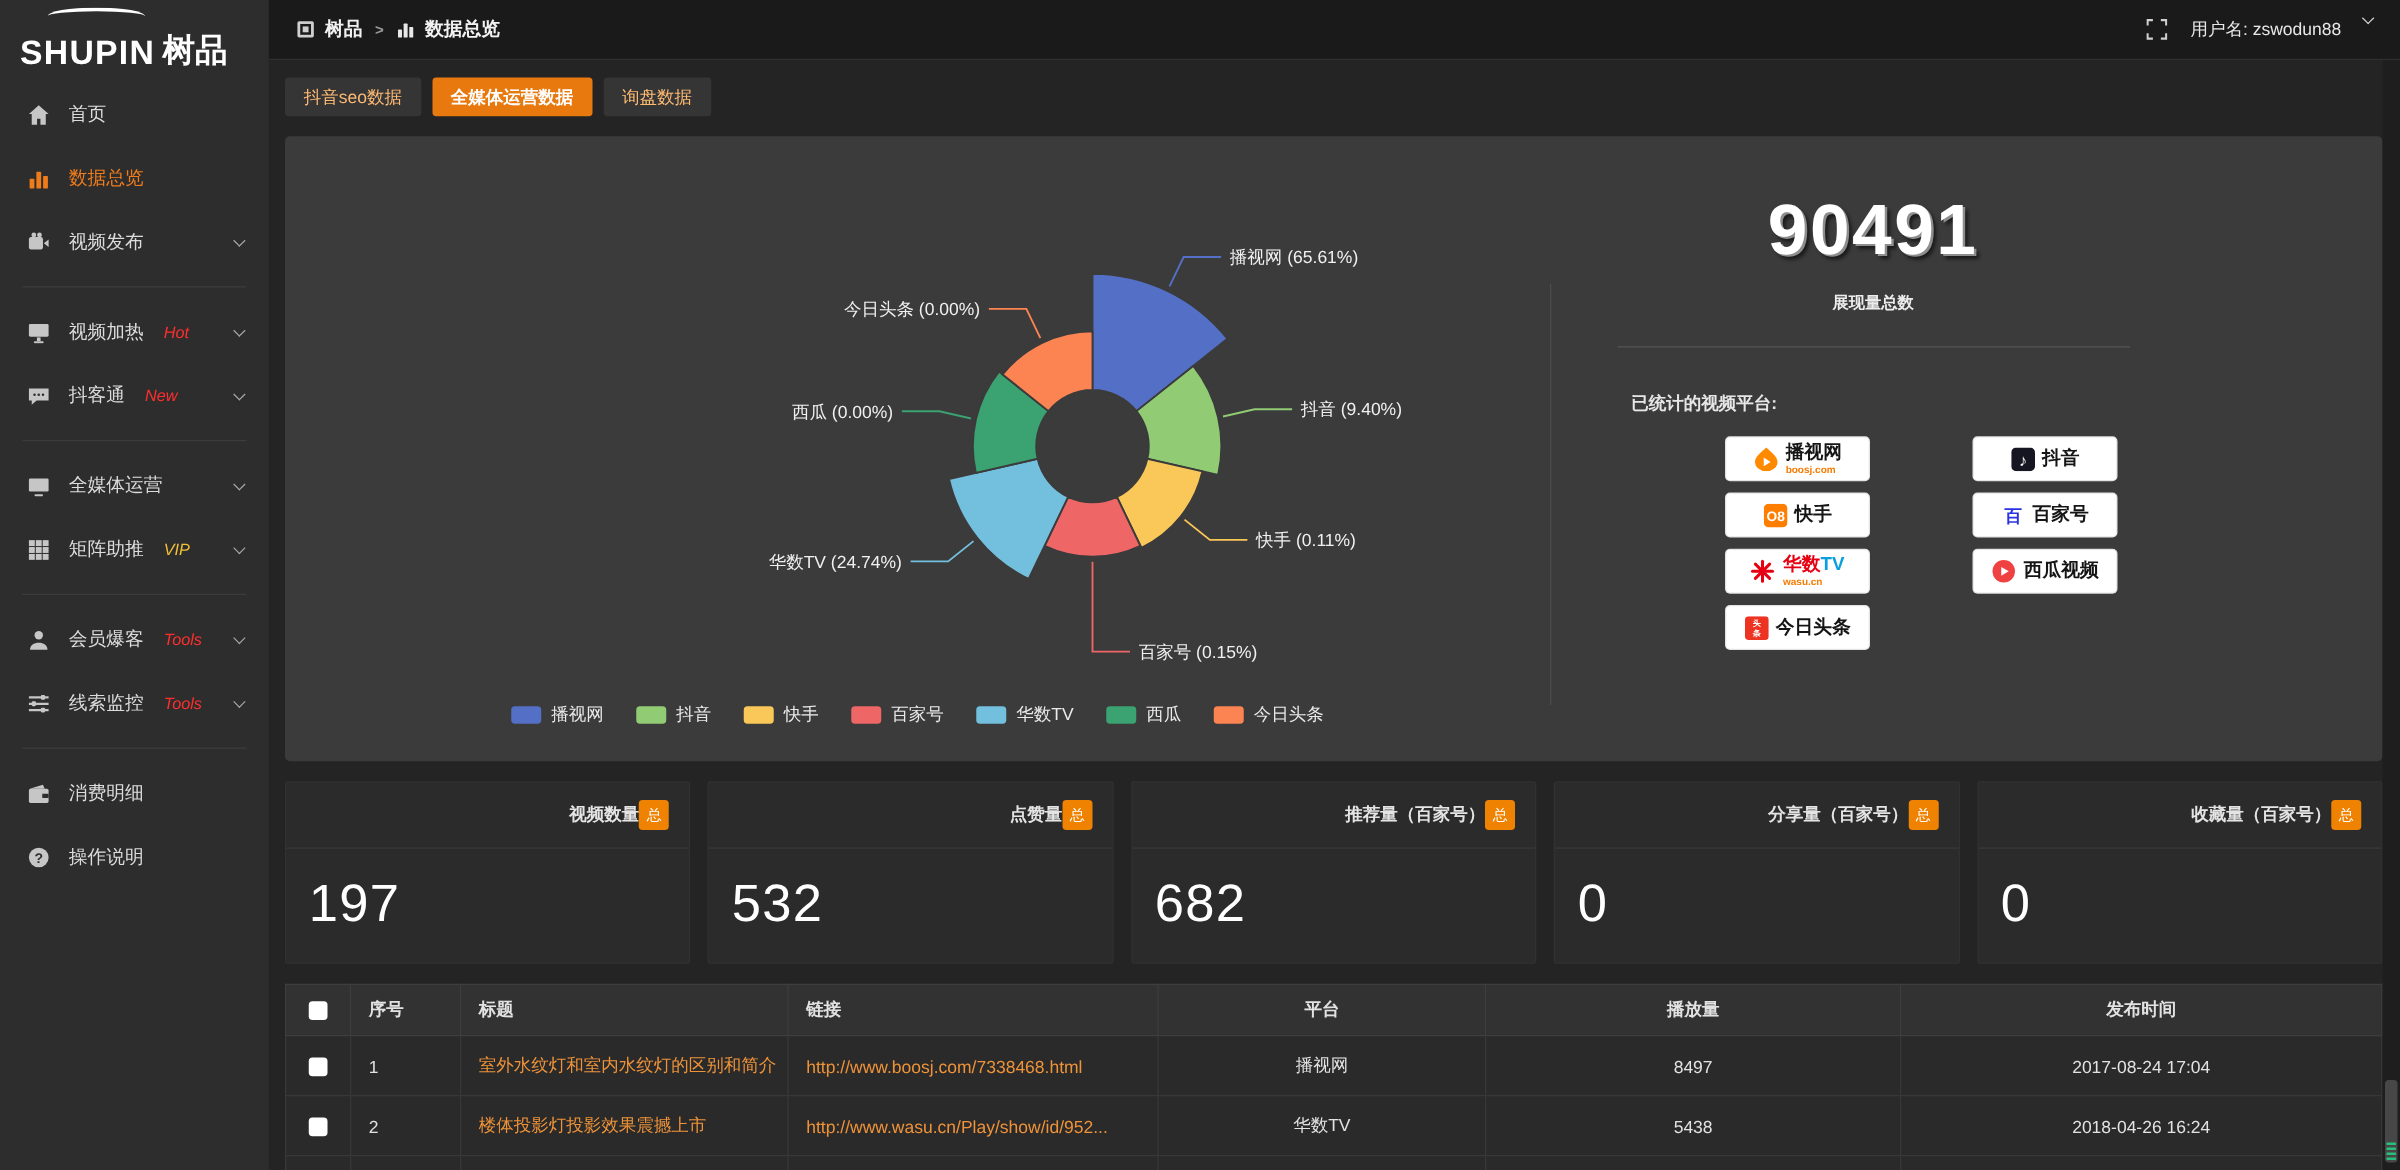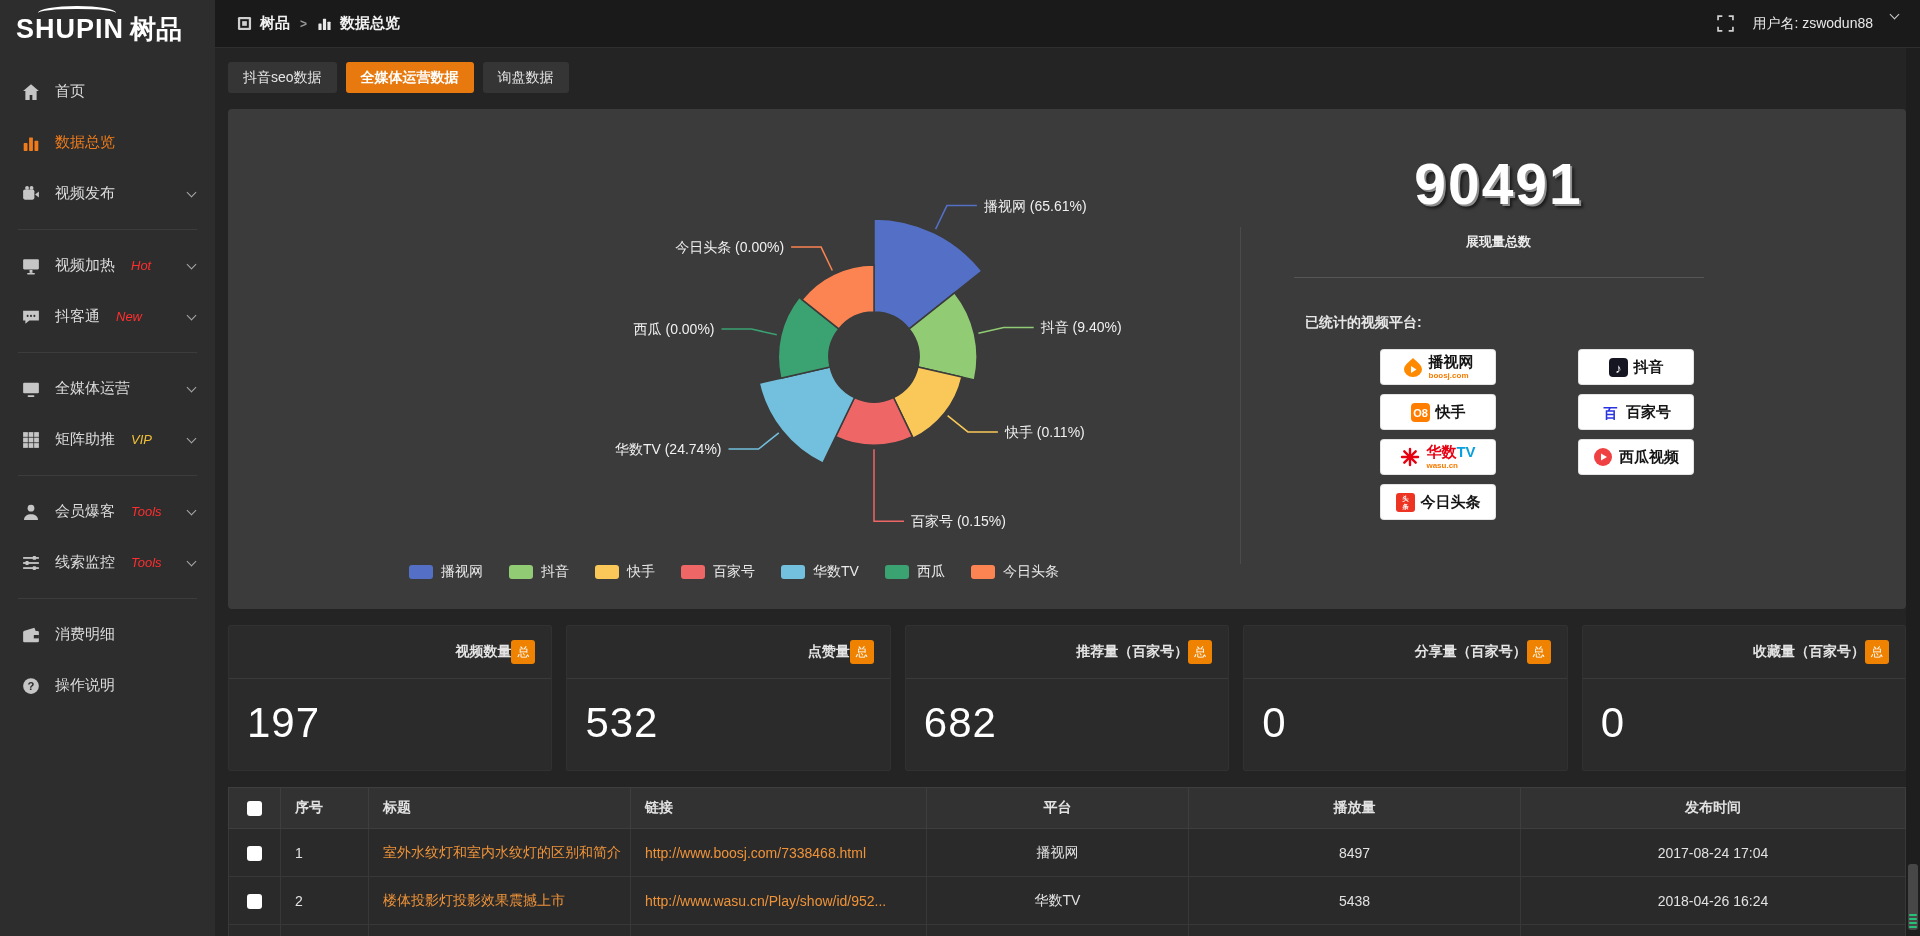--- a/index.html
+++ b/index.html
@@ -11,38 +11,38 @@
   .crumb{display:flex;align-items:center;gap:8px;font-size:15px;font-weight:bold;color:#f2f2f2}
   .crumb .mi{width:15px;height:15px}
   .crumb-sep{color:#9a9a9a;font-size:12px;margin:0 2px}
   .top-right{margin-left:auto;display:flex;align-items:flex-start;gap:18px}
   .fs-icon{width:17px;height:17px;cursor:pointer}
   .username{font-size:14px;color:#e8e8e8;cursor:pointer}
   .chev-sm{width:7px;height:7px;border-right:1.6px solid #cfcfcf;border-bottom:1.6px solid #cfcfcf;transform:rotate(45deg);margin-top:-4px}
 
   
   .sidebar{position:absolute;left:0;top:0;bottom:0;width:215px;background:#2d2d2d;z-index:4}
-  .logo{height:58px;display:flex;align-items:center;padding-left:16px;position:relative}
+  .logo{height:58px;display:flex;align-items:flex-end;padding-left:16px;position:relative}
   .logo-arc{position:absolute;left:38px;top:6px;width:78px;height:14px;border-top:3px solid #fff;border-radius:50%}
   .logo-en{font-size:27px;font-weight:800;color:#fff;letter-spacing:1px}
   .logo-cn{font-size:26px;font-weight:800;color:#fff;margin-left:6px}
   .menu{padding-top:8px}
   .mitem{height:51px;display:flex;align-items:center;padding:0 20px 0 22px;cursor:pointer;color:#dcdcdc;font-size:15px}
   .mitem .mi{width:18px;height:18px;margin-right:15px;color:#c6c6c6}
   .mitem.active{color:#ef7c1b}
   .mitem.active .mi{color:#ef7c1b}
   .mbadge{font-style:italic;font-weight:normal;font-size:13px;margin-left:16px}
   .mchev{width:7px;height:7px;border-right:1.7px solid #a8a8a8;border-bottom:1.7px solid #a8a8a8;transform:rotate(45deg);margin-left:auto;margin-top:-3px}
   .sdiv{height:1px;background:#3c3c3c;margin:10px 18px}
   .mi svg{width:100%;height:100%;display:block}
 
   
   .main{position:absolute;left:215px;top:48px;right:14px;bottom:0;padding:14px 0 0 13px}
   .tabs{display:flex;gap:9px;margin-bottom:16px}
-  .tab{height:31px;padding:0 15px;background:#353535;color:#e5e5e5;font-size:14px;border:none;border-radius:3px;cursor:pointer;font-family:inherit}
+  .tab{height:31px;padding:0 15px;background:#353535;color:#fdba74;font-size:14px;border:none;border-radius:3px;cursor:pointer;font-family:inherit}
   .tab.active{background:#e7790f;font-weight:bold;color:#fff}
 
   
   .panel{background:#3b3b3b;border-radius:4px;height:500px;display:flex;margin-bottom:16px}
   .chart-side{flex:0 0 1012px;display:flex;flex-direction:column;align-items:center;justify-content:flex-end;padding-bottom:28px}
   #pie{width:1000px;height:400px}
   .legend{display:flex;gap:26px;margin-top:18px}
   .lgd-item{display:flex;align-items:center;gap:8px;font-size:14px;color:#eaeaea;cursor:pointer}
   .lgd-sw{width:24px;height:14px;border-radius:3px}
   .vdiv{width:1px;background:#4b4b4b;margin:118px 0 45px}

